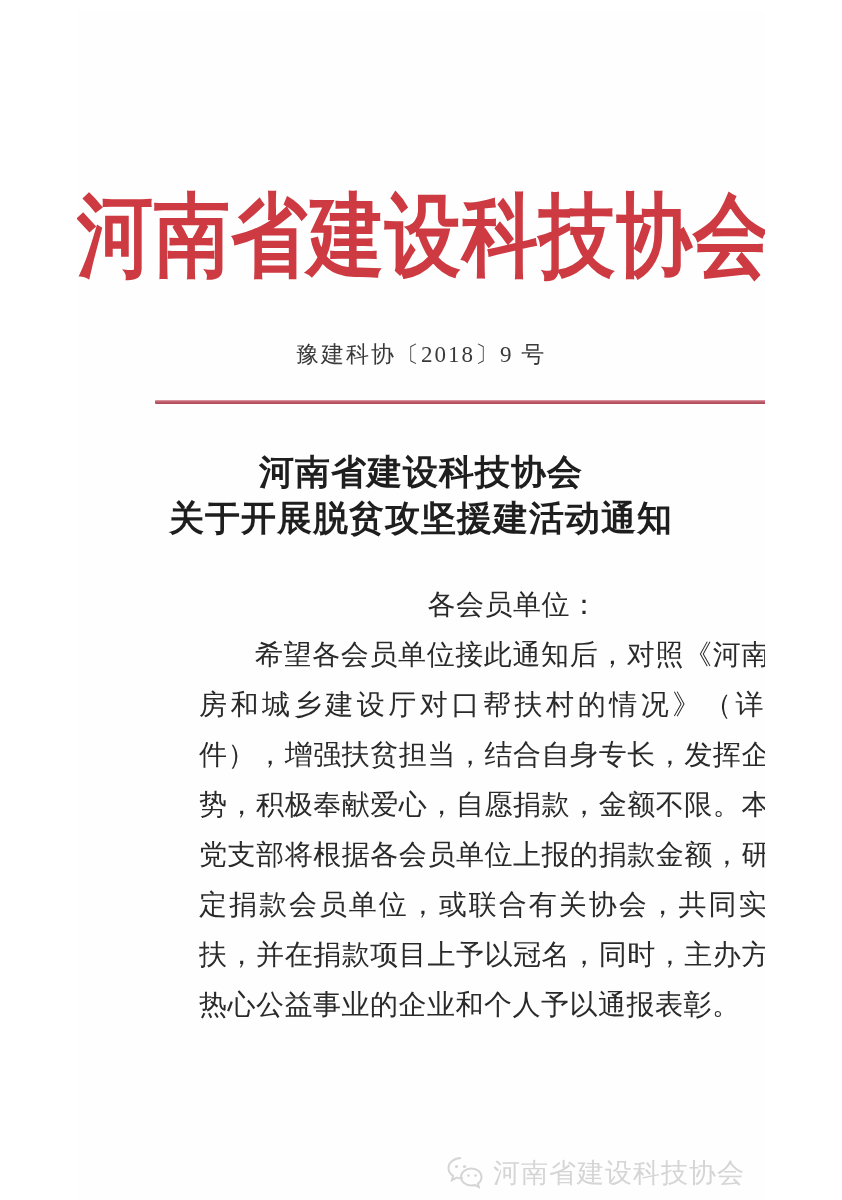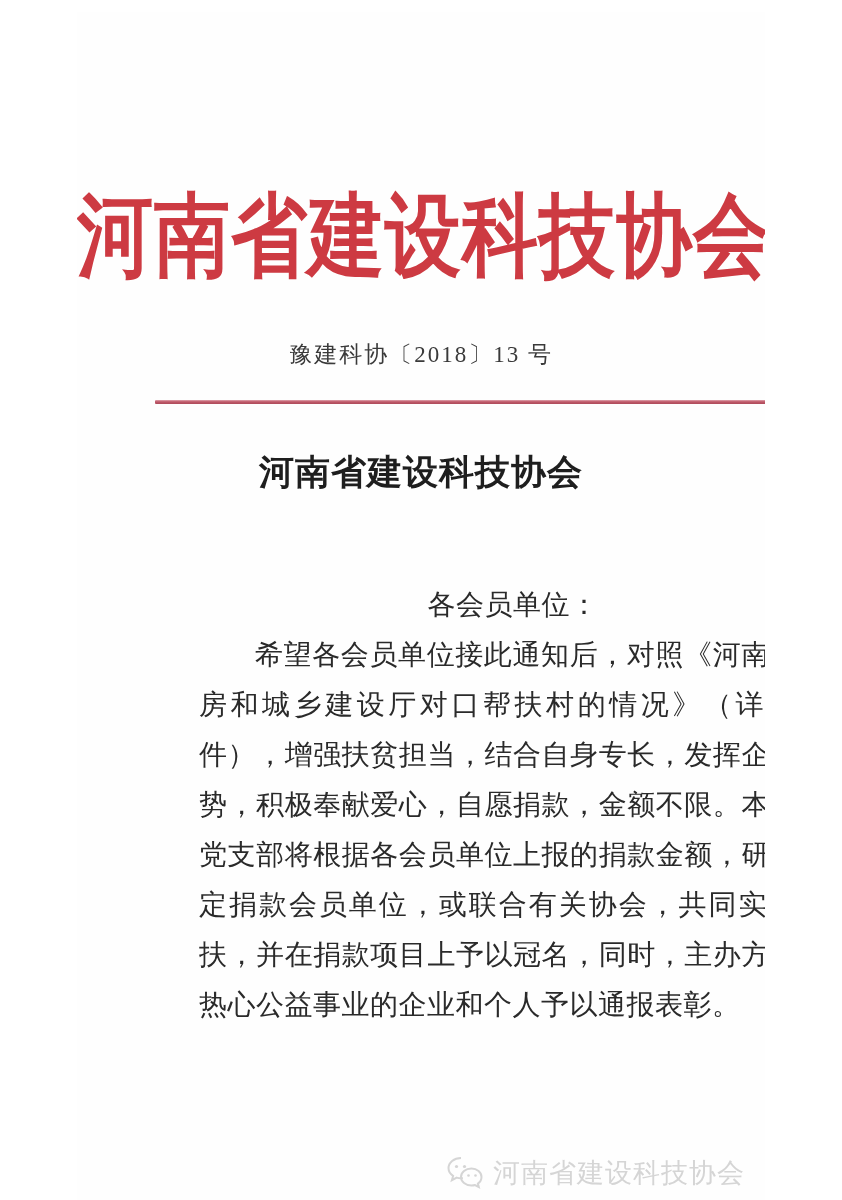--- a/index.html
+++ b/index.html
@@ -104,26 +104,27 @@
     height:36px;
   }
 </style>
 </head>
 <body>
 
 <div class="page">
 
   <div class="masthead">河南省建设科技协会</div>
 
-  <div class="doc-number">豫建科协〔2018〕13 号</div>
+  <div class="doc-number">豫建科协〔2018〕9 号</div>
 
   <div class="divider"></div>
 
   <div class="doc-title">
     <div>河南省建设科技协会</div>
+    <div>关于开展脱贫攻坚援建活动通知</div>
   </div>
 
   <div class="body-text">
     <div class="salutation">各会员单位：</div>
     <div class="paragraph">希望各会员单位接此通知后，对照《河南省住房和城乡建设厅对口帮扶村的情况》（详见附件），增强扶贫担当，结合自身专长，发挥企业优势，积极奉献爱心，自愿捐款，金额不限。本协会党支部将根据各会员单位上报的捐款金额，研究选定捐款会员单位，或联合有关协会，共同实施帮扶，并在捐款项目上予以冠名，同时，主办方将对热心公益事业的企业和个人予以通报表彰。</div>
   </div>
 
   <div class="watermark">
     <span class="icon">
       <svg viewBox="0 0 40 36" width="40" height="36" aria-hidden="true">

